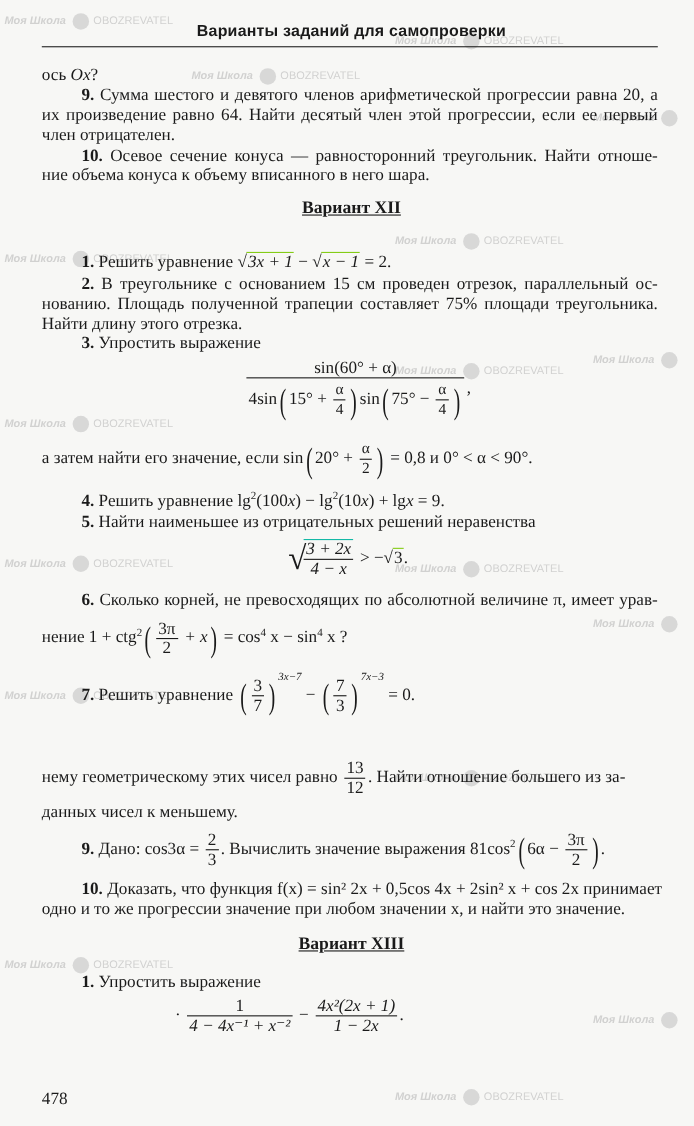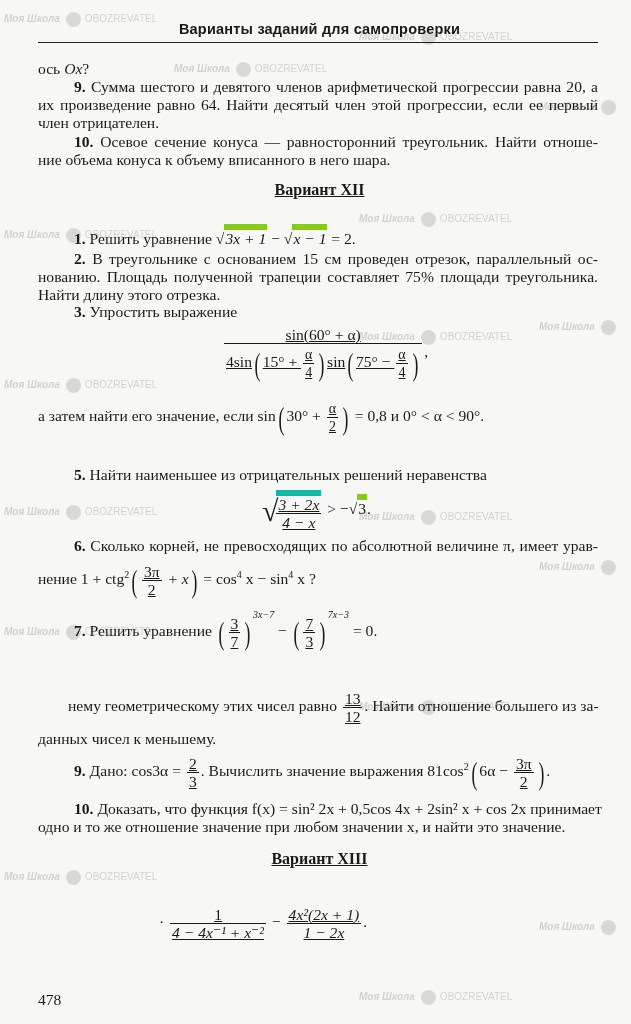--- a/index.html
+++ b/index.html
@@ -14,26 +14,26 @@
   }
   .header-rule { position: absolute; left: 34px; width: 560px; top: 42px; height: 0; border-top: 1.5px solid #222; }
   .line { position: absolute; font-size: 15.6px; line-height: 18px; white-space: nowrap; }
   .just { left: 34px; width: 560px; text-align: justify; text-align-last: justify; }
   .ind { left: 70px; }
   .lft { left: 34px; }
   .num { font-weight: bold; }
   .center { position: absolute; left: 0; width: 631px; text-align: center; font-weight: bold; font-size: 16px; text-decoration: underline; }
   i, .it { font-style: italic; }
   sup { font-size: 10px; vertical-align: 6px; line-height: 0; }
-  .frac { display: inline-block; vertical-align: middle; text-align: center; margin: 0 2px; text-decoration: underline; }
+  .frac { display: inline-block; vertical-align: middle; text-align: center; margin: 0 2px; }
   .frac > span { display: block; padding: 0 2px; line-height: 17px; }
   .frac > span.den { border-top: 1px solid #1a1a1a; }
   .paren { font-size: 32px; font-weight: 200; line-height: 1; vertical-align: middle; display: inline-block; transform: scaleX(0.55); }
   .sqrt { display: inline-block; }
-  .sqrt .rad { border-top: 6px solid #84cc16; padding: 0 1px; }
+  .sqrt .rad { border-top: 1px solid #84cc16; padding: 0 1px; }
   .formula { position: absolute; font-size: 15.6px; white-space: nowrap; }
   .pagenum { position: absolute; left: 34px; top: 991px; font-size: 15.6px; }
   .wm { position: absolute; color: #bdbdbd; font-size: 10px; white-space: nowrap; opacity: 0.65; font-family: "Liberation Sans", sans-serif; }
   .wm .s { font-style: italic; font-weight: bold; margin-right: 6px; }
   .wm .c { display: inline-block; width: 15px; height: 15px; border-radius: 50%; background: #c8c8c8; vertical-align: middle; margin-right: 4px; }
 </style>
 </head>
 <body>
 
 <div class="page">
@@ -84,54 +84,58 @@
   <div class="formula" style="left:218px; top:326px;">
     <span class="frac">
       <span>sin(60° + α)</span>
       <span class="den" style="padding-top:2px;">
         <span>4sin</span><span class="paren">(</span><span>15° + </span><span class="frac" style="font-size:14px"><span>α</span><span class="den">4</span></span><span class="paren">)</span><span>sin</span><span class="paren">(</span><span>75° − </span><span class="frac" style="font-size:14px"><span>α</span><span class="den">4</span></span><span class="paren">)</span>
       </span>
     </span><span>,</span>
   </div>
 
   <div class="formula" style="left:34px; top:400px;">
-    <span>а затем найти его значение, если  sin</span><span class="paren">(</span><span>30° + </span><span class="frac" style="font-size:14px"><span>α</span><span class="den">2</span></span><span class="paren">)</span><span> = 0,8 и  0° &lt; α &lt; 90°.</span>
+    <span>а затем найти его значение, если  sin</span><span class="paren">(</span><span>20° + </span><span class="frac" style="font-size:14px"><span>α</span><span class="den">2</span></span><span class="paren">)</span><span> = 0,8 и  0° &lt; α &lt; 90°.</span>
   </div>
 
+  <div class="line ind" style="top:447px">
+    <span class="num">4.</span> <span>Решить уравнение lg</span><sup>2</sup><span>(100</span><i>x</i><span>) − lg</span><sup>2</sup><span>(10</span><i>x</i><span>) + lg</span><i>x</i><span> = 9.</span>
+  </div>
 
   <div class="line ind" style="top:466px"><span class="num">5.</span> <span>Найти наименьшее из отрицательных решений неравенства</span></div>
 
   <div class="formula" style="left:258px; top:490px;">
-    <span style="font-size:30px; vertical-align:middle;">√</span><span class="frac" style="border-top:6px solid #14b8a6; margin-left:-2px;"><span class="it">3 + 2x</span><span class="den it">4 − x</span></span><span> &gt; −</span><span class="sqrt">√<span class="rad">3</span></span><span>.</span>
+    <span style="font-size:30px; vertical-align:middle;">√</span><span class="frac" style="border-top:1px solid #14b8a6; margin-left:-2px;"><span class="it">3 + 2x</span><span class="den it">4 − x</span></span><span> &gt; −</span><span class="sqrt">√<span class="rad">3</span></span><span>.</span>
   </div>
 
   <div class="line just" style="top:537px; text-indent:36px;"><span class="num">6.</span> <span>Сколько корней, не превосходящих по абсолютной величине π, имеет урав-</span></div>
 
   <div class="formula" style="left:34px; top:563px;">
     <span>нение 1 + ctg</span><sup>2</sup><span class="paren">(</span><span class="frac"><span>3π</span><span class="den">2</span></span><span class="it"> + x</span><span class="paren">)</span><span> = cos</span><sup>4</sup><span> x − sin</span><sup>4</sup><span> x ?</span>
   </div>
 
   <div class="formula" style="left:70px; top:615px;">
     <span class="num">7.</span> <span>Решить уравнение</span>
     <span class="paren">(</span><span class="frac"><span>3</span><span class="den">7</span></span><span class="paren">)</span><sup class="it" style="vertical-align:18px">3x−7</sup><span> − </span><span class="paren">(</span><span class="frac"><span>7</span><span class="den">3</span></span><span class="paren">)</span><sup class="it" style="vertical-align:18px">7x−3</sup><span> = 0.</span>
   </div>
 
-  <div class="formula" style="left:34px; top:690px; width:560px;margin-left:30px;">
+  <div class="formula" style="left:34px; top:690px; width:560px;">
     <span>нему геометрическому этих чисел равно</span> <span class="frac"><span>13</span><span class="den">12</span></span><span>. Найти отношение большего из за-</span>
   </div>
   <div class="line lft" style="top:730px">данных чисел к меньшему.</div>
 
   <div class="formula" style="left:70px; top:755px;">
     <span class="num">9.</span> <span>Дано:  cos3α = </span><span class="frac"><span>2</span><span class="den">3</span></span><span>.  Вычислить значение выражения  81cos</span><sup>2</sup><span class="paren">(</span><span>6α − </span><span class="frac"><span>3π</span><span class="den">2</span></span><span class="paren">)</span><span>.</span>
   </div>
 
   <div class="line just" style="top:800px; text-indent:36px;"><span class="num">10.</span> <span>Доказать, что функция f(x) = sin² 2x + 0,5cos 4x + 2sin² x + cos 2x принимает</span></div>
-  <div class="line lft" style="top:818px">одно и то же отношение значение при любом значении x, и найти это значение.</div>
+  <div class="line lft" style="top:818px">одно и то же прогрессии значение при любом значении x, и найти это значение.</div>
 
   <div class="center" style="top:850px">Вариант XIII</div>
 
+  <div class="line ind" style="top:884px"><span class="num">1.</span> <span>Упростить выражение</span></div>
 
   <div class="formula" style="left:155px; top:906px;">
     <span> · </span><span class="frac"><span>1</span><span class="den it">4 − 4x⁻¹ + x⁻²</span></span><span> − </span><span class="frac"><span class="it">4x²(2x + 1)</span><span class="den it">1 − 2x</span></span><span>.</span>
   </div>
 
   <div class="pagenum">478</div>
 </div>
 
 </body></html>

